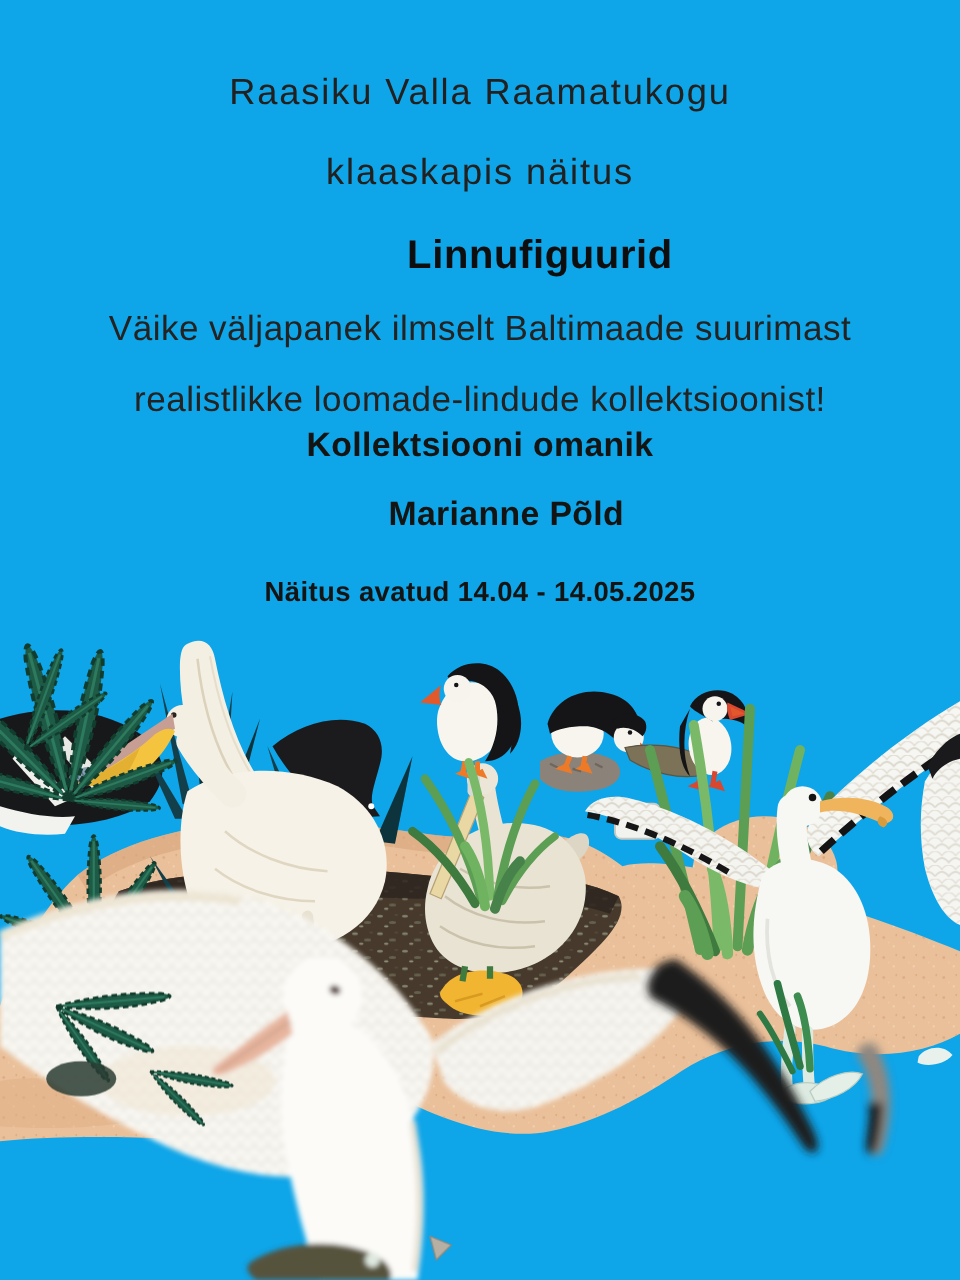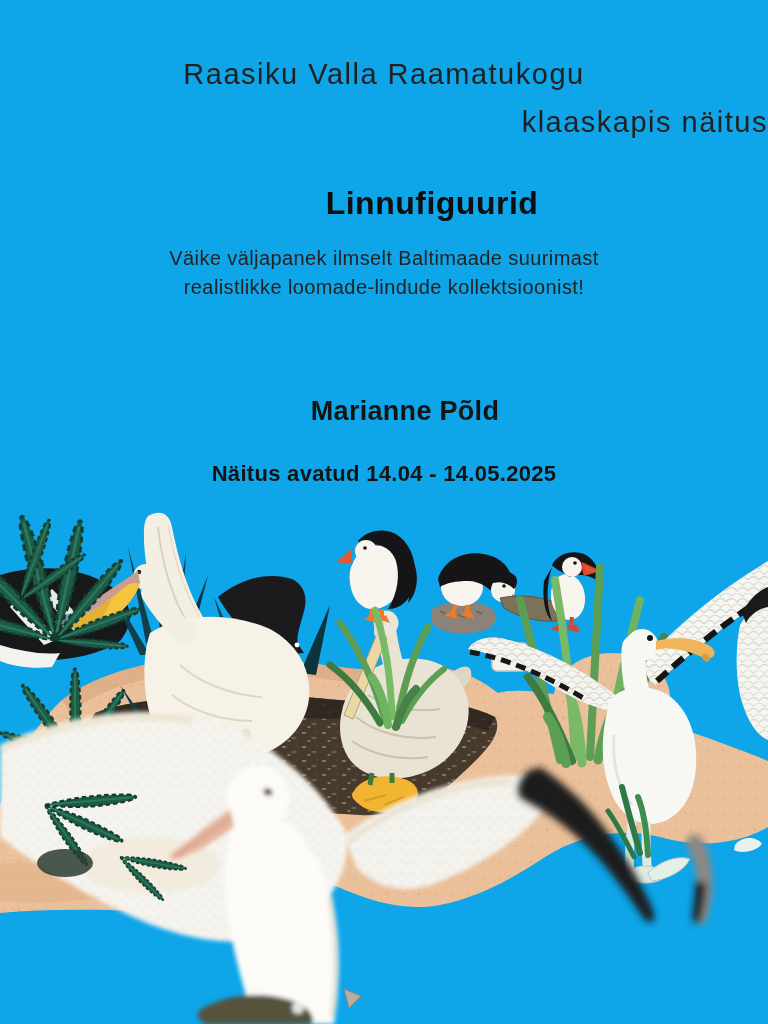--- a/index.html
+++ b/index.html
@@ -1,42 +1,43 @@
 <!DOCTYPE html>
 <html><head>
 <meta charset="utf-8">
 <style>
   html,body{margin:0;padding:0;background:#ffffff;}
   .page{position:relative;width:768px;height:1024px;background:#0ea5e9;overflow:hidden;
         font-family:"Liberation Sans", sans-serif;color:#1d1c1a;}
   .tline{position:absolute;left:0;width:768px;text-align:center;white-space:nowrap;}
   .hdr{font-size:29px;font-weight:300;letter-spacing:1.5px;color:#222120;}
   .l1{top:58px;}
-  .l2{top:106px;text-align:right;}
+  .l2{top:122px;}
   .title{top:185px;font-size:32px;font-weight:800;letter-spacing:0.5px;color:#0e0e0e;margin-left:48px;}
-  .sub{font-size:20px;font-weight:300;letter-spacing:0.4px;color:#242322;}
+  .sub{font-size:28px;font-weight:300;letter-spacing:0.4px;color:#242322;}
   .s1{top:247px;}
-  .s2{top:276px;}
+  .s2{top:304px;}
   .owner{font-size:27px;font-weight:700;letter-spacing:0.3px;color:#141413;}
   .o1{top:341px;}
   .o2{top:396px;padding-left:21px;}
   .dates{top:461px;font-size:22px;font-weight:700;letter-spacing:0.3px;color:#141413;}
   .photo{position:absolute;left:0;top:505px;width:768px;height:519px;}
   .photo svg{display:block;width:768px;height:519px;}
 </style>
 </head>
 <body>
 
 <div class="page">
 
   <div class="tline hdr l1">Raasiku Valla Raamatukogu</div>
   <div class="tline hdr l2">klaaskapis näitus</div>
   <div class="tline title">Linnufiguurid</div>
   <div class="tline sub s1">Väike väljapanek ilmselt Baltimaade suurimast</div>
   <div class="tline sub s2">realistlikke loomade-lindude kollektsioonist!</div>
+  <div class="tline owner o1">Kollektsiooni omanik</div>
   <div class="tline owner o2">Marianne Põld</div>
   <div class="tline dates">Näitus avatud 14.04 - 14.05.2025</div>
 
   <div class="photo">
   <svg viewBox="0 0 768 519" xmlns="http://www.w3.org/2000/svg">
     <defs>
       <filter id="b2" x="-20%" y="-20%" width="140%" height="140%">
             <feGaussianBlur stdDeviation="2.2"></feGaussianBlur>
           </filter>
       <filter id="b3" x="-30%" y="-30%" width="160%" height="160%">

